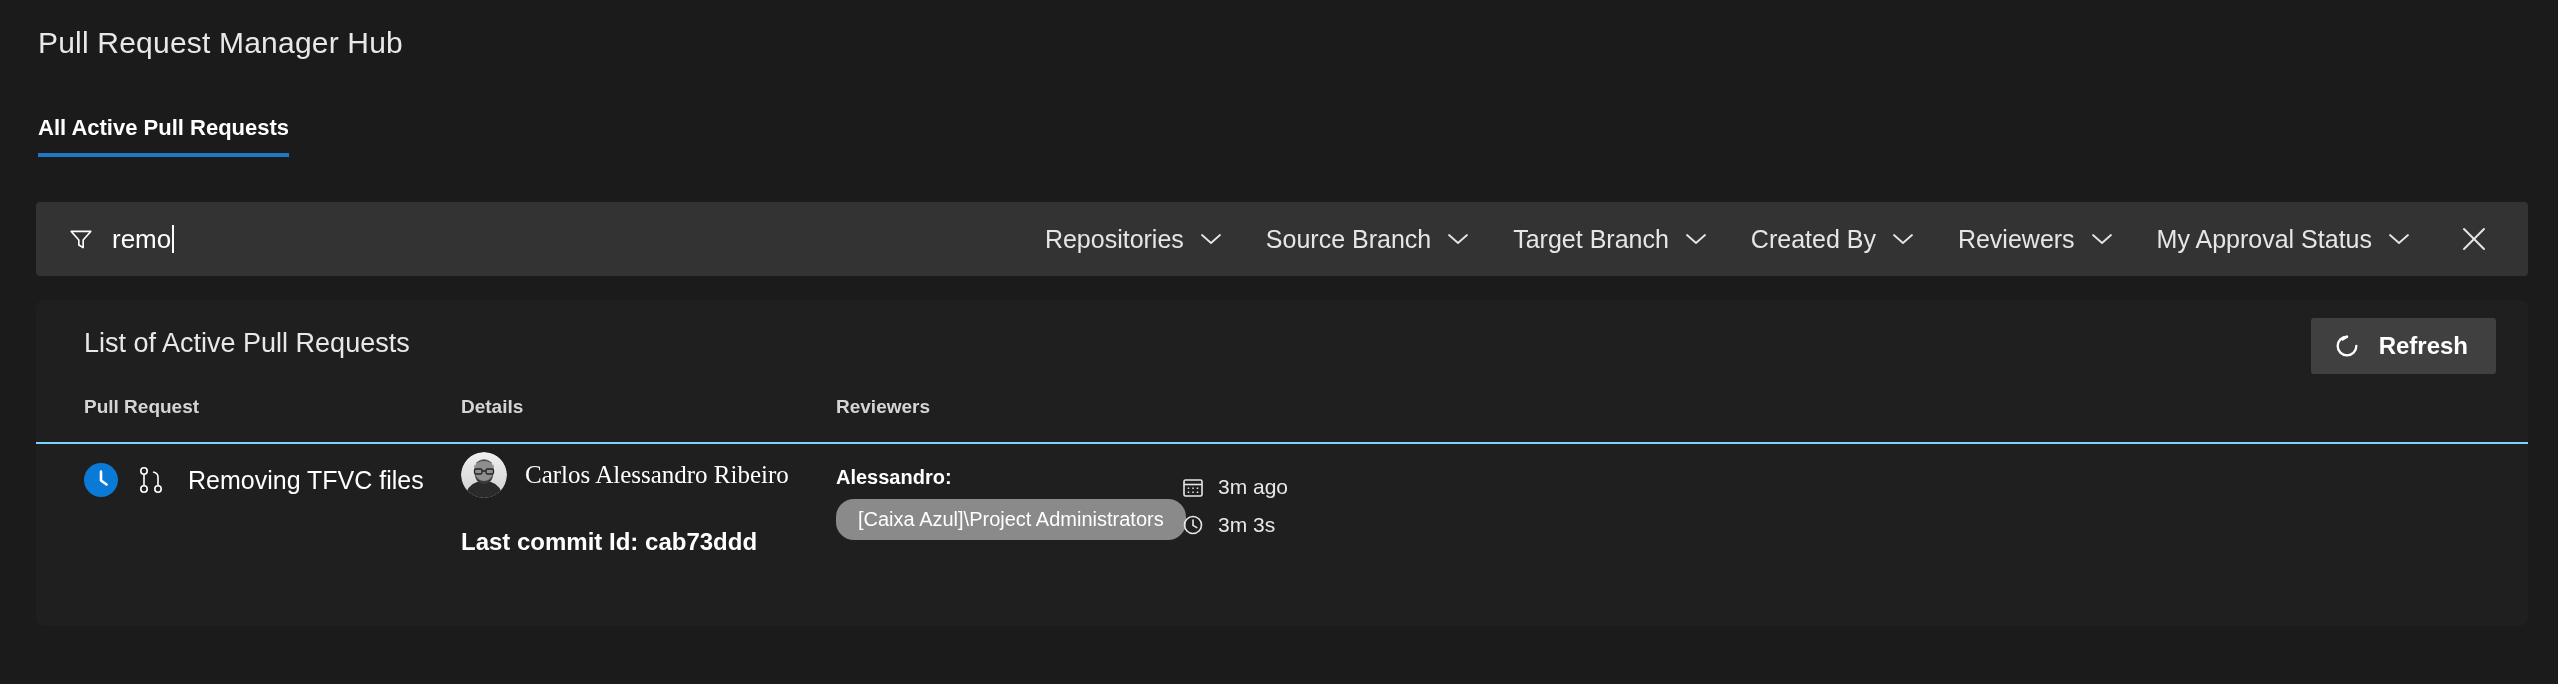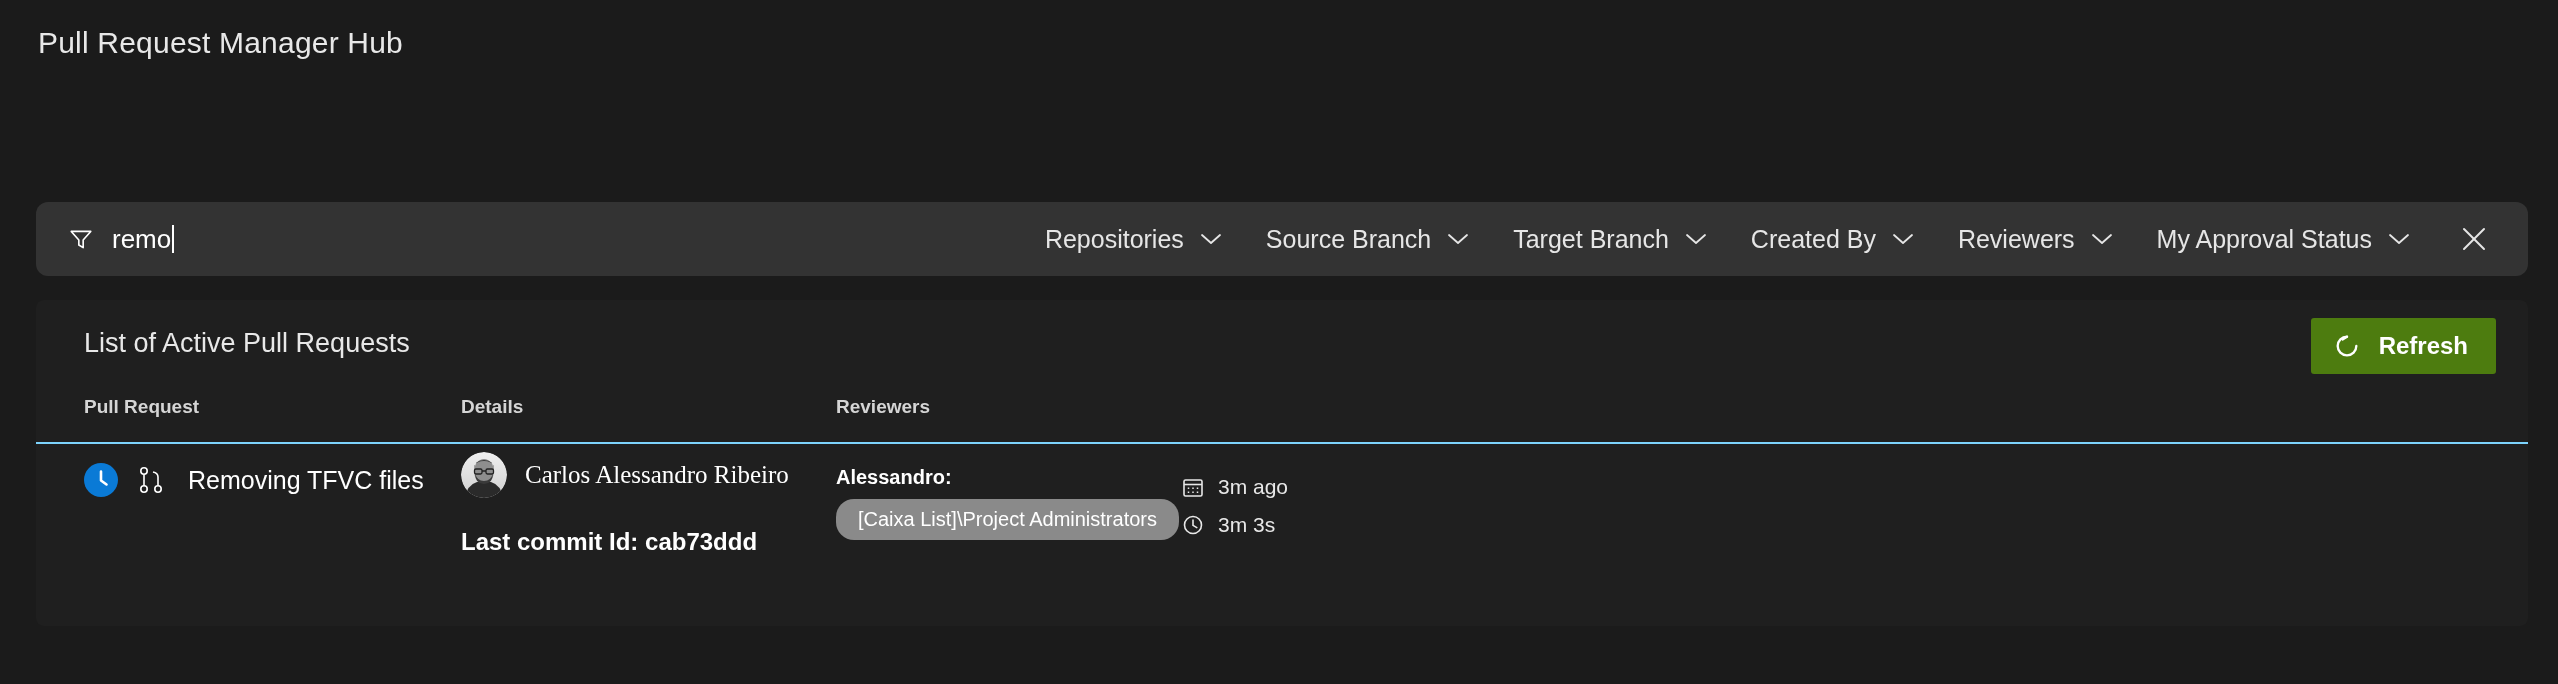--- a/index.html
+++ b/index.html
@@ -60,21 +60,21 @@
   }
 
   
   .filterbar {
     position: absolute;
     left: 36px;
     top: 202px;
     width: 2492px;
     height: 74px;
     background: #333333;
-    border-radius: 12px;
+    border-radius: 4px;
     display: flex;
     align-items: center;
   }
   .filter-search {
     display: flex;
     align-items: center;
     margin-left: 32px;
     width: 480px;
   }
   .funnel-icon {
@@ -151,21 +151,21 @@
     top: 28px;
     font-size: 27px;
     color: #e8e8e8;
     white-space: nowrap;
   }
   .refresh-btn {
     position: absolute;
     right: 32px;
     top: 18px;
     height: 56px;
-    background: #4d7c0f;
+    background: #404040;
     border: none;
     border-radius: 3px;
     color: #ffffff;
     font-family: "Liberation Sans", sans-serif;
     font-size: 24px;
     font-weight: bold;
     padding: 0 28px 0 22px;
     display: flex;
     align-items: center;
     cursor: pointer;
@@ -329,20 +329,26 @@
     white-space: nowrap;
   }
 </style>
 </head>
 <body>
 
 <div class="page">
 
   <div class="hub-title">Pull Request Manager Hub</div>
 
+  <div class="tabstrip">
+    <div class="tab">
+      <span>All Active Pull Requests</span>
+      <span class="tab-underline"></span>
+    </div>
+  </div>
 
   <div class="filterbar">
 
     <div class="filter-search">
       <svg class="funnel-icon" viewBox="0 0 24 24">
         <polygon points="3,5 21,5 14,13 14,20 10,17.5 10,13" fill="none" stroke="#ffffff" stroke-width="1.5" stroke-linejoin="round"></polygon>
       </svg>
       <span class="search-value" title="Filter by title">remo</span>
         <span class="caret"></span>
     </div>
@@ -465,21 +471,21 @@
           <span class="author-name">Carlos Alessandro Ribeiro</span>
         </div>
         <div class="commit-line">
           <span class="lbl">Last commit Id:</span>
           <span class="val">cab73ddd</span>
         </div>
       </div>
 
       <div class="cell-reviewers">
         <div class="rev-label">Alessandro:</div>
-        <div class="rev-pill">[Caixa List]\Project Administrators</div>
+        <div class="rev-pill">[Caixa Azul]\Project Administrators</div>
       </div>
 
       <div class="cell-time">
         <div class="time-line">
           <svg class="time-icon" viewBox="0 0 22 22">
             <rect x="2" y="4" width="18" height="16" rx="1.5" fill="none" stroke="#e8e8e8" stroke-width="1.6"></rect>
             <line x1="2" y1="8.5" x2="20" y2="8.5" stroke="#e8e8e8" stroke-width="1.6"></line>
             <line x1="6.5" y1="11.5" x2="6.5" y2="13" stroke="#e8e8e8" stroke-width="1.5"></line>
             <line x1="11" y1="11.5" x2="11" y2="13" stroke="#e8e8e8" stroke-width="1.5"></line>
             <line x1="15.5" y1="11.5" x2="15.5" y2="13" stroke="#e8e8e8" stroke-width="1.5"></line>

